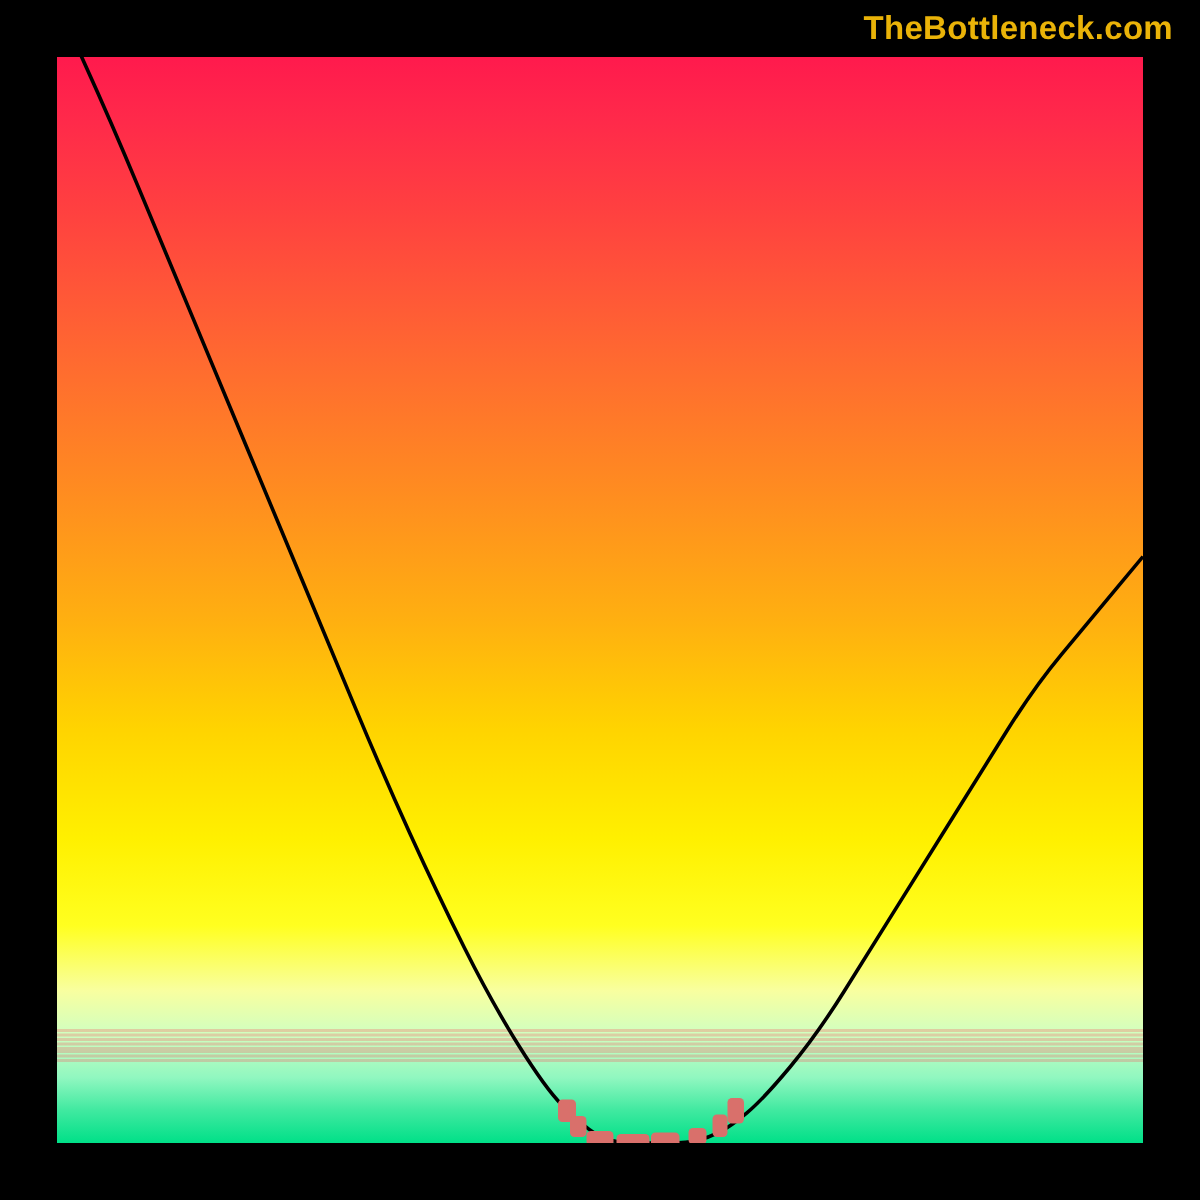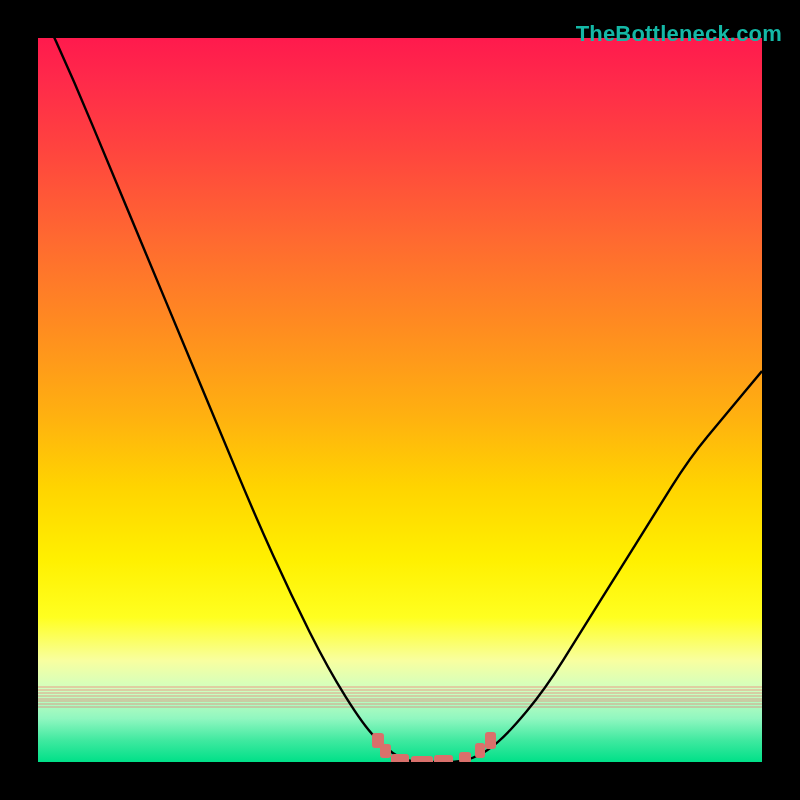--- a/index.html
+++ b/index.html
@@ -62,25 +62,24 @@
   }
   .marker {
     position: absolute;
     background: #d9706b;
     border-radius: 3px;
   }
   .watermark {
     position: absolute;
     top: 6px;
     right: 18px;
-    color: #14b8a6;
+    color: #eab308;
     font-size: 22px;
     font-weight: 600;
     letter-spacing: 0.2px;
-    margin-top: 15px;
   }
 </style>
 </head>
 <body>
 
 <div class="frame">
 
   <div class="plot-area">
     <div class="gradient-bg"></div>
     <div id="stripes">

